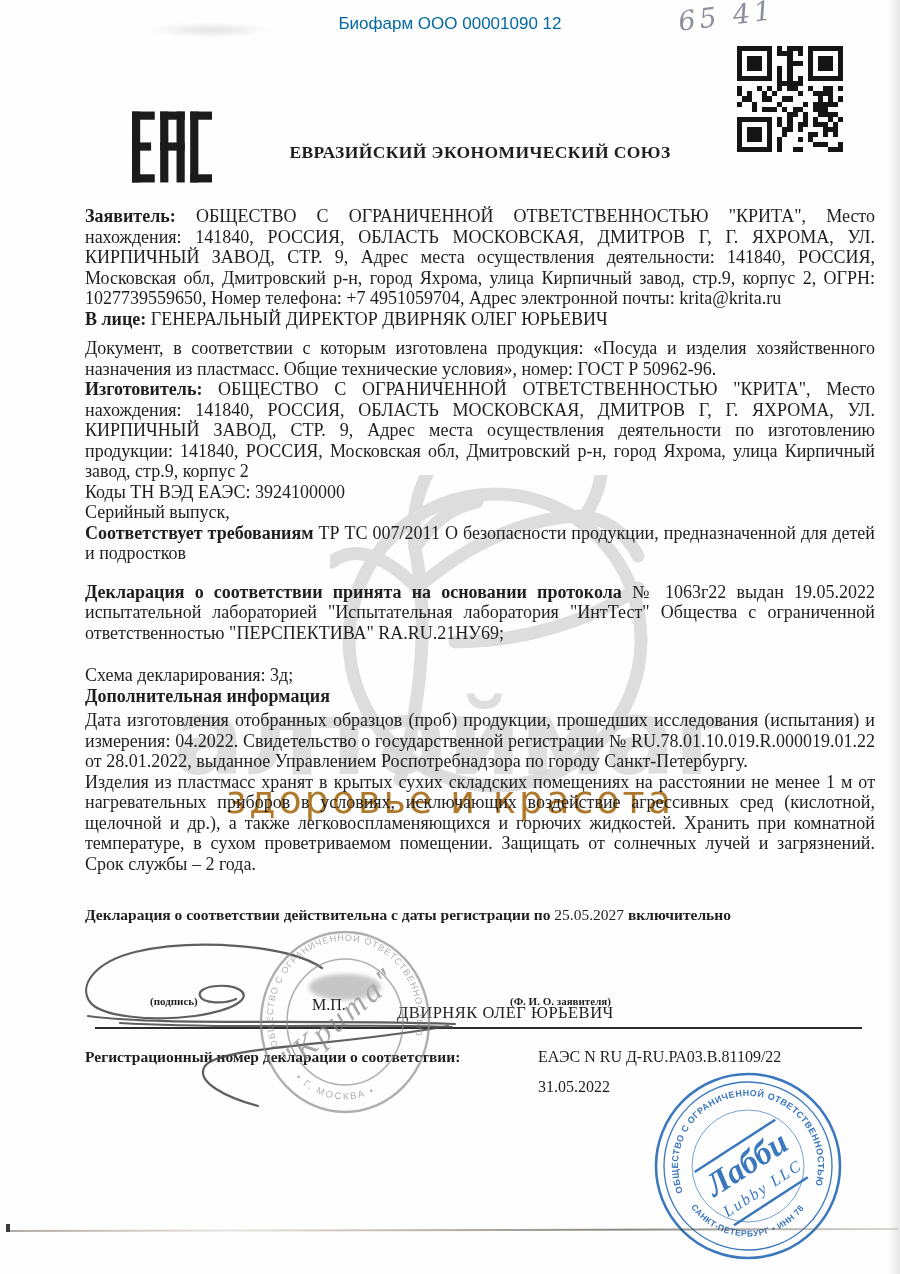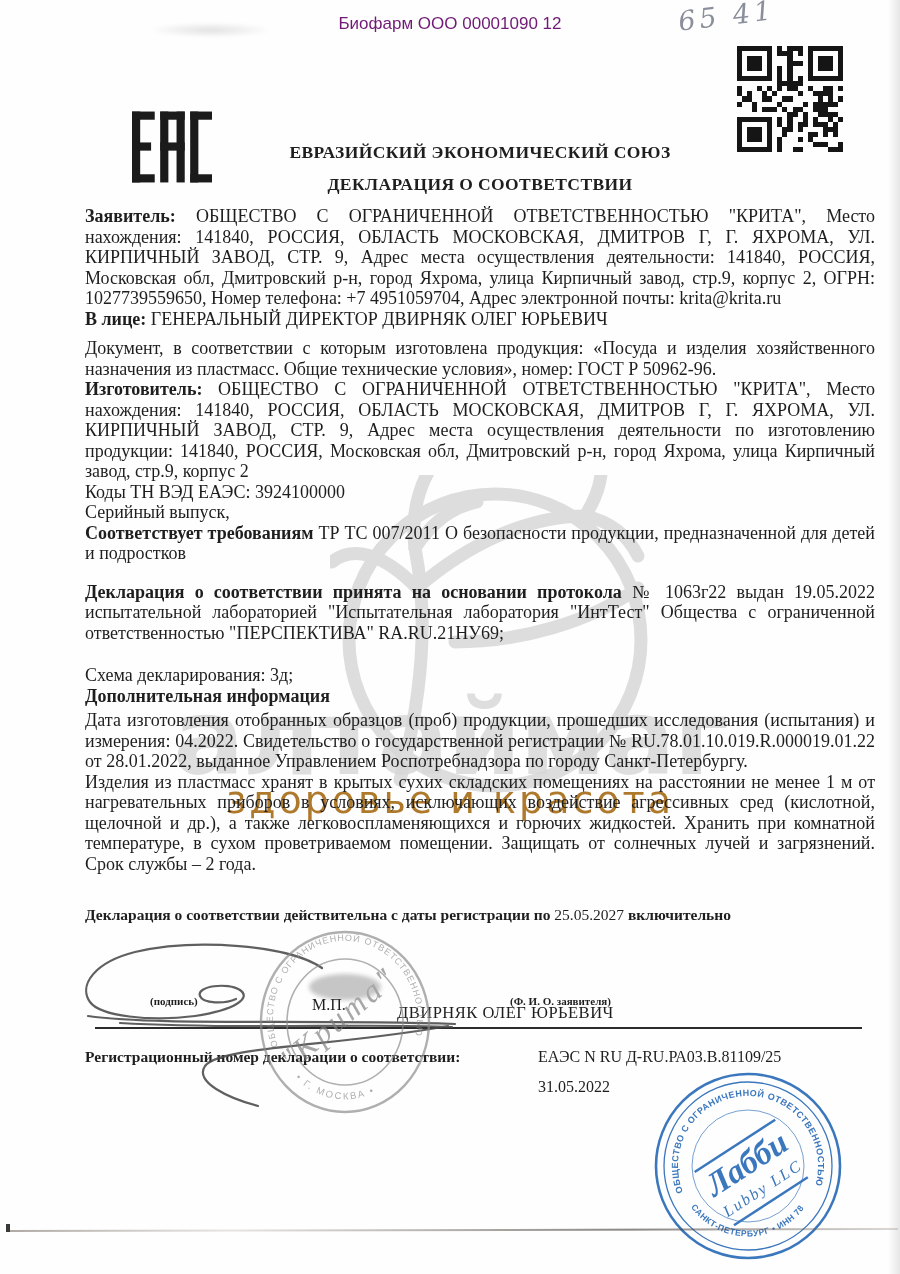--- a/index.html
+++ b/index.html
@@ -21,21 +21,21 @@
   
   .wm{position:absolute;z-index:0;}
   .wm-brand{left:50%;transform:translateX(-50%);top:676px;
     font-family:"DejaVu Sans",sans-serif;font-weight:bold;font-size:106px;
     letter-spacing:-2px;color:#d7d7d7;opacity:.8;white-space:nowrap;}
   .wm-tagline{left:50%;transform:translateX(-50%);top:778px;
     font-family:"DejaVu Sans",sans-serif;font-size:38px;letter-spacing:3px;
     color:#a16207;opacity:.85;white-space:nowrap;}
   
   .header-code{position:absolute;top:14px;left:0;width:100%;text-align:center;
-    font-family:"Liberation Sans",sans-serif;font-size:17px;color:#701a75;z-index:1;}
+    font-family:"Liberation Sans",sans-serif;font-size:17px;color:#0369a1;z-index:1;}
   .handwritten{position:absolute;top:0px;left:678px;z-index:1;
     font-family:"DejaVu Serif",serif;font-style:italic;font-size:27px;
     color:#8b8f9c;transform:rotate(-7deg);letter-spacing:4px;}
   .qr{position:absolute;left:737px;top:46px;width:106px;height:106px;z-index:1;}
   .eac{position:absolute;left:132px;top:111px;width:80px;height:72px;z-index:1;}
   .title{position:absolute;left:85px;width:790px;text-align:center;
     font-weight:bold;font-size:17.5px;letter-spacing:.4px;z-index:1;}
   .title-union{top:142px;}
   .title-decl{top:174px;}
   
@@ -320,21 +320,20 @@
     <rect x="31" y="0" width="9" height="78"></rect>
       <rect x="49" y="0" width="9" height="78"></rect>
     <rect x="31" y="0" width="27" height="9"></rect>
       <rect x="31" y="34" width="27" height="9"></rect>
     <rect x="64" y="0" width="9" height="78"></rect>
       <rect x="64" y="0" width="24" height="9"></rect>
     <rect x="64" y="69" width="24" height="9"></rect>
   </svg>
 
   <div class="title title-union">ЕВРАЗИЙСКИЙ ЭКОНОМИЧЕСКИЙ СОЮЗ</div>
-  <div class="title title-decl">ДЕКЛАРАЦИЯ О СООТВЕТСТВИИ</div>
 
   <div class="doc-body">
       <p><b>Заявитель: </b><span>ОБЩЕСТВО С ОГРАНИЧЕННОЙ ОТВЕТСТВЕННОСТЬЮ "КРИТА", Место нахождения: 141840, РОССИЯ, ОБЛАСТЬ МОСКОВСКАЯ, ДМИТРОВ Г, Г. ЯХРОМА, УЛ. КИРПИЧНЫЙ ЗАВОД, СТР. 9, Адрес места осуществления деятельности: 141840, РОССИЯ, Московская обл, Дмитровский р-н, город Яхрома, улица Кирпичный завод, стр.9, корпус 2, ОГРН: 1027739559650, Номер телефона: +7 4951059704, Адрес электронной почты: krita@krita.ru</span></p>
       <p><b>В лице: </b><span>ГЕНЕРАЛЬНЫЙ ДИРЕКТОР ДВИРНЯК ОЛЕГ ЮРЬЕВИЧ</span></p>
       <p><span>Документ, в соответствии с которым изготовлена продукция: «Посуда и изделия хозяйственного назначения из пластмасс. Общие технические условия», номер: ГОСТ Р 50962-96.</span></p>
       <p><b>Изготовитель: </b><span>ОБЩЕСТВО С ОГРАНИЧЕННОЙ ОТВЕТСТВЕННОСТЬЮ "КРИТА", Место нахождения: 141840, РОССИЯ, ОБЛАСТЬ МОСКОВСКАЯ, ДМИТРОВ Г, Г. ЯХРОМА, УЛ. КИРПИЧНЫЙ ЗАВОД, СТР. 9, Адрес места осуществления деятельности по изготовлению продукции: 141840, РОССИЯ, Московская обл, Дмитровский р-н, город Яхрома, улица Кирпичный завод, стр.9, корпус 2</span></p>
       <p><span>Коды ТН ВЭД ЕАЭС: 3924100000</span></p>
       <p><span>Серийный выпуск,</span></p>
       <p><b>Соответствует требованиям </b><span>ТР ТС 007/2011 О безопасности продукции, предназначенной для детей и подростков</span></p>
       <p><b>Декларация о соответствии принята на основании протокола </b><span>№ 1063г22 выдан 19.05.2022 испытательной лабораторией "Испытательная лаборатория "ИнтТест" Общества с ограниченной ответственностью "ПЕРСПЕКТИВА" RA.RU.21НУ69;</span></p>
@@ -354,21 +353,21 @@
   </svg>
 
   <div class="mp">М.П.</div>
   <div class="applicant-name">ДВИРНЯК ОЛЕГ ЮРЬЕВИЧ</div>
   <div class="sig-rule"></div>
   <div class="cap cap-sign">(подпись)</div>
   <div class="cap cap-name">(Ф. И. О. заявителя)</div>
 
   <div class="reg-row reg-num">
     <span class="lbl">Регистрационный номер декларации о соответствии:</span>
-    <span class="val">ЕАЭС N RU Д-RU.РА03.В.81109/25</span>
+    <span class="val">ЕАЭС N RU Д-RU.РА03.В.81109/22</span>
   </div>
   <div class="reg-row reg-date">
     <span class="val">31.05.2022</span>
   </div>
 
   <svg class="stamp-krita" width="200" height="214" viewBox="0 0 200 214" fill="none" opacity="0.68">
     <defs>
       <path id="kr-top" d="M 33,131 A 72 77 0 1 1 167,131"></path>
       <path id="kr-bot" d="M 45,157 A 72 77 0 0 0 155,157"></path>
       <filter id="blur2">

